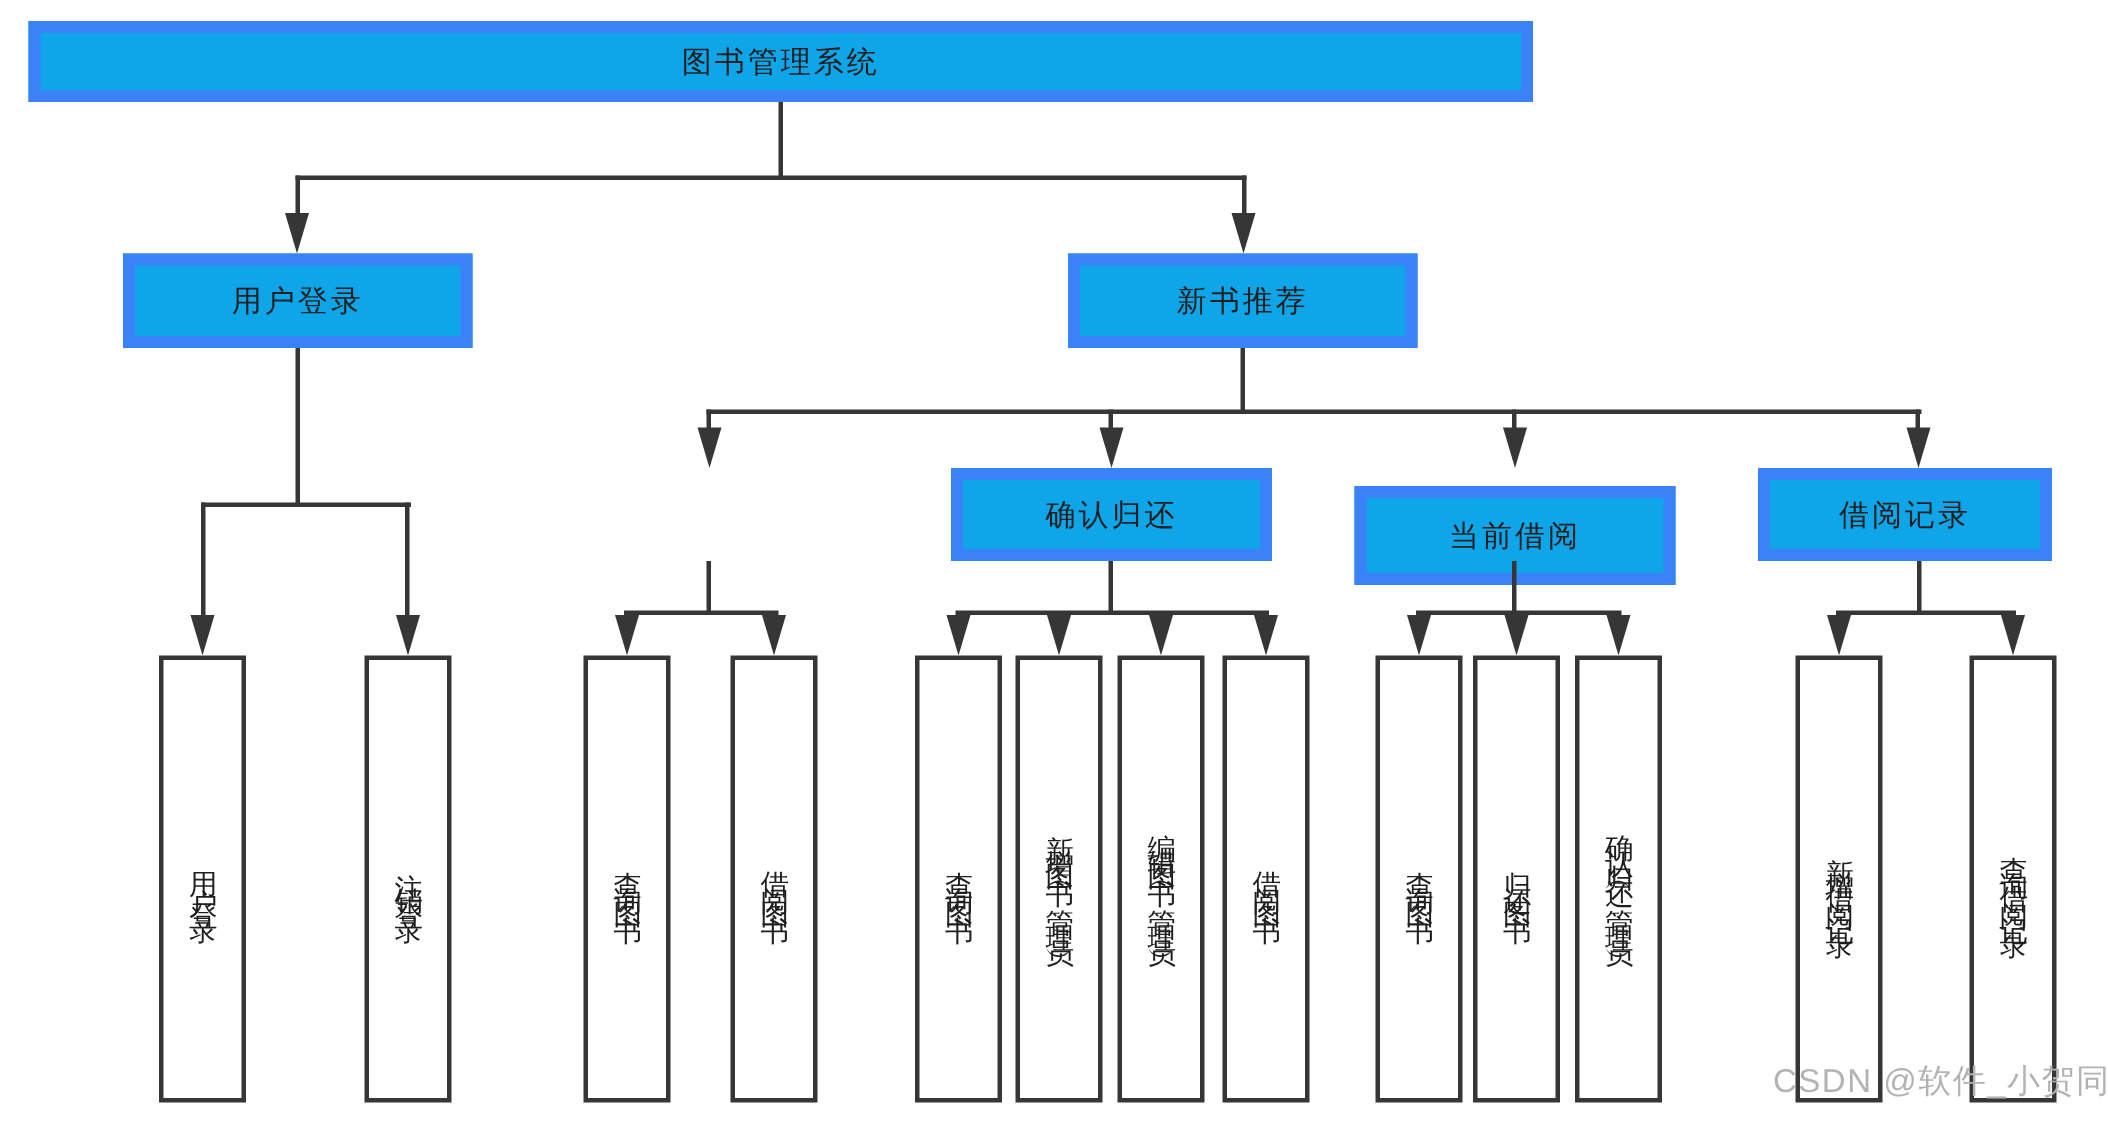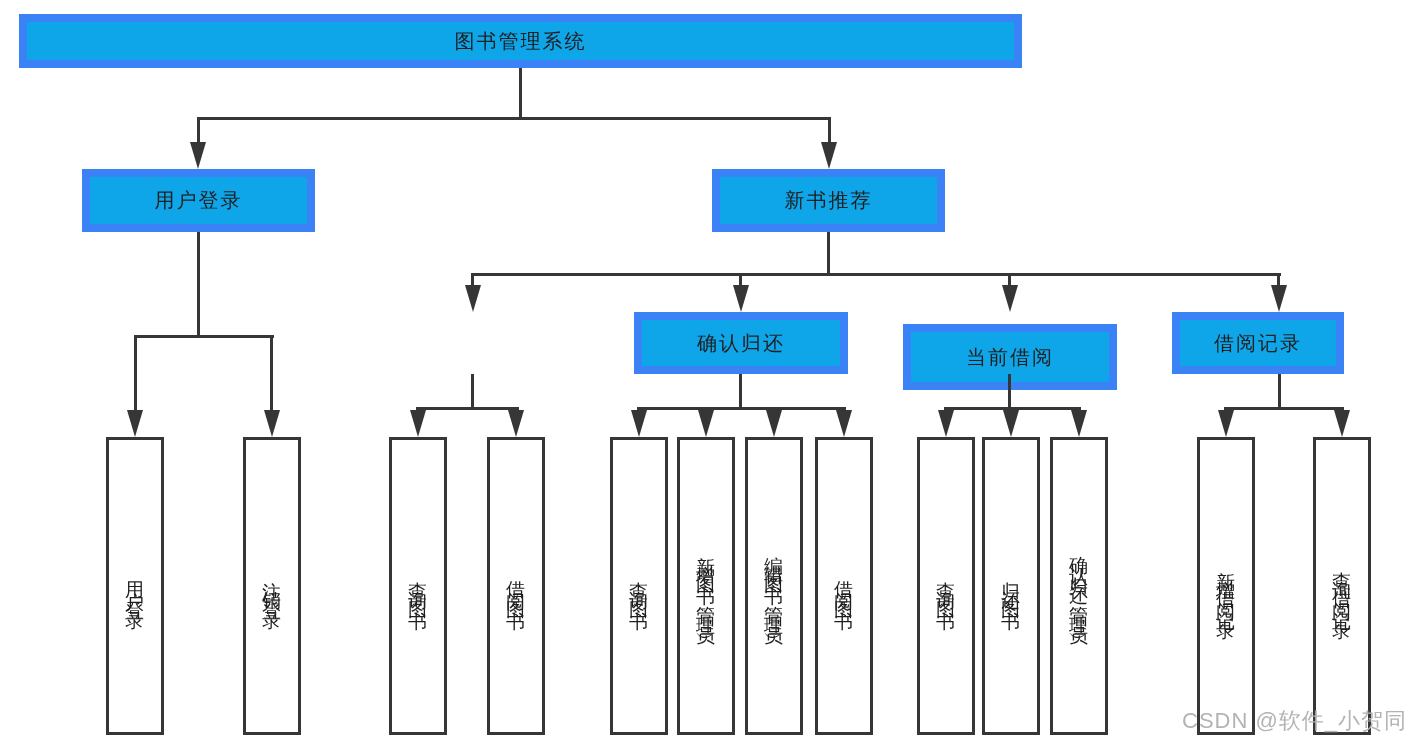--- a/index.html
+++ b/index.html
@@ -72,21 +72,21 @@
   <div class="arrow" style="left:733px;top:285px"></div>
   <div class="arrow" style="left:1002px;top:285px"></div>
   <div class="arrow" style="left:1271px;top:285px"></div>
 
   <div class="box" style="left:634px;top:312px;width:214px;height:62px">
     <span>确认归还</span>
   </div>
   <div class="box" style="left:903px;top:324px;width:214px;height:66px">
     <span>当前借阅</span>
   </div>
-  <div class="box" style="left:1172px;top:312px;width:172px;height:62px">
+  <div class="box" style="left:1172px;top:312px;width:196px;height:62px">
     <span>借阅记录</span>
   </div>
 
   <div class="vline" style="left:471px;top:374px;height:36px"></div>
   <div class="hline" style="left:416px;top:407px;width:103px"></div>
   <div class="arrow" style="left:410px;top:410px"></div>
   <div class="arrow" style="left:508px;top:410px"></div>
 
   <div class="vline" style="left:739px;top:374px;height:36px"></div>
   <div class="hline" style="left:637px;top:407px;width:209px"></div>

